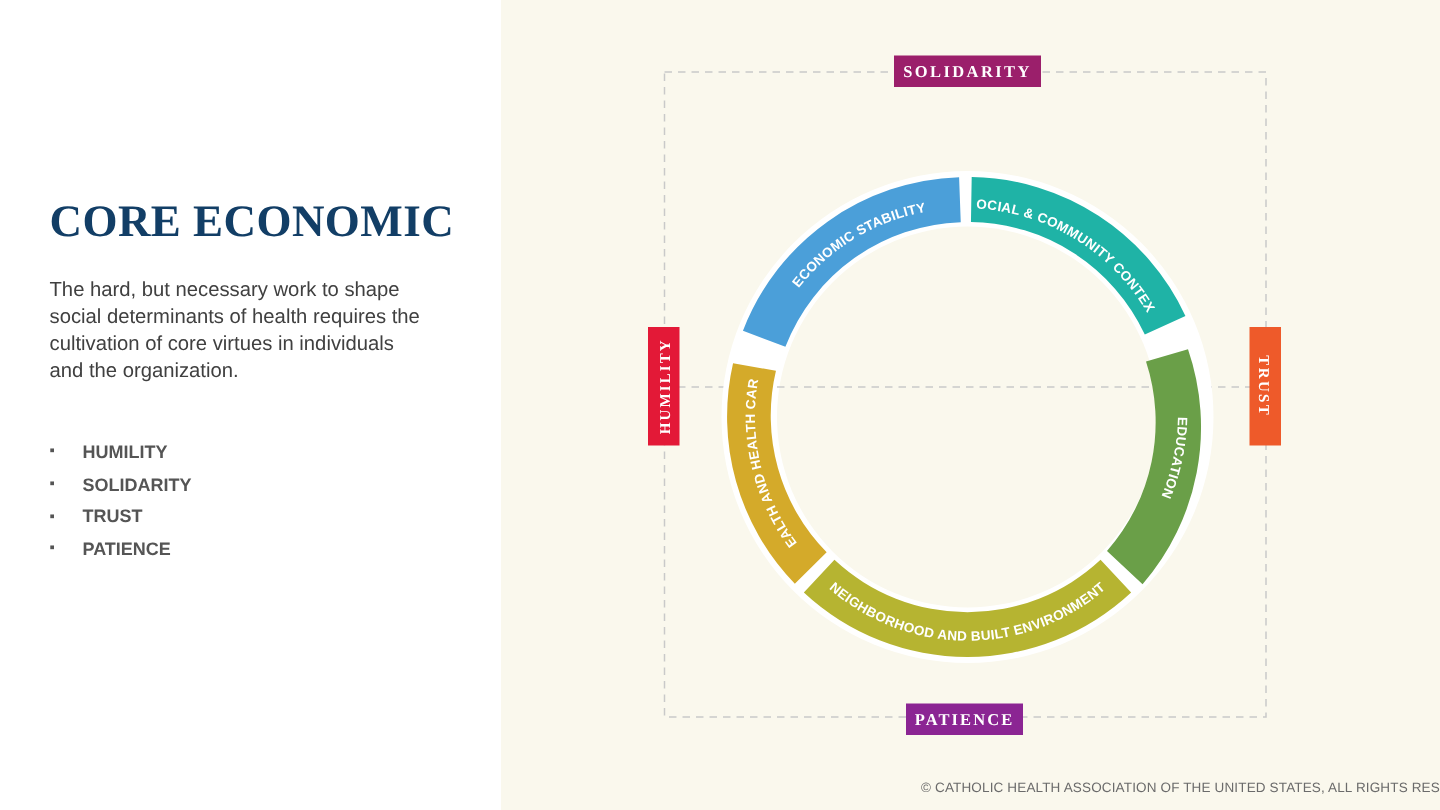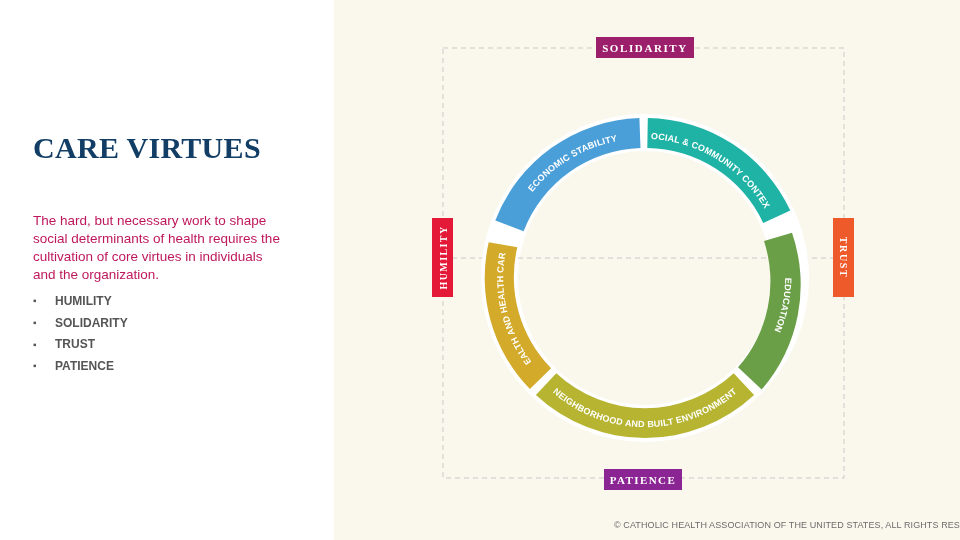--- a/index.html
+++ b/index.html
@@ -1,31 +1,31 @@
 <!DOCTYPE html>
 <html><head>
 <meta charset="utf-8">
 <style>
   html,body{margin:0;padding:0;}
   body{width:960px;height:540px;position:relative;overflow:hidden;background:#ffffff;font-family:"Liberation Sans",sans-serif;}
   .left{position:absolute;left:0;top:0;width:334px;height:540px;background:#ffffff;}
   .right{position:absolute;left:334px;top:0;width:626px;height:540px;background:#faf8ed;}
   .title{position:absolute;left:33px;top:131px;font-family:"Liberation Serif","DejaVu Serif",serif;font-weight:bold;font-size:30px;color:#123e66;letter-spacing:0.3px;margin:0;white-space:nowrap;}
-  .desc{position:absolute;left:33px;top:212px;width:250px;font-size:13.5px;line-height:18px;color:#be185d;margin:0;}
+  .desc{position:absolute;left:33px;top:184px;width:250px;font-size:13.5px;line-height:18px;color:#404040;margin:0;}
   .bullets{position:absolute;left:33px;top:290px;margin:0;padding:0;list-style:none;}
   .bullets li{display:flex;align-items:center;height:21.7px;font-size:12px;font-weight:bold;color:#555555;}
   .bullets .dot{width:22px;font-size:10px;color:#555;}
   svg.diagram{position:absolute;left:0;top:0;}
   .footer{position:absolute;left:614px;top:520px;font-size:9px;color:#6b6b6b;white-space:nowrap;letter-spacing:0.1px;}
 </style>
 </head>
 <body>
 
 <div class="left">
-  <h1 class="title">CARE VIRTUES</h1>
+  <h1 class="title">CORE ECONOMIC</h1>
   <p class="desc">The hard, but necessary work to shape social determinants of health requires the cultivation of core virtues in individuals and the organization.</p>
   <ul class="bullets">
     <li>
         <span class="dot">▪</span>
         <span>HUMILITY</span>
       </li>
     <li>
         <span class="dot">▪</span>
         <span>SOLIDARITY</span>
       </li>

